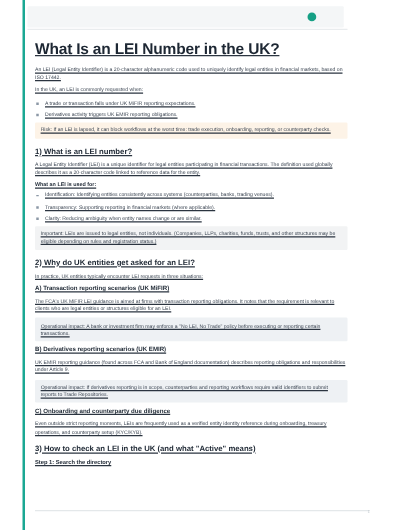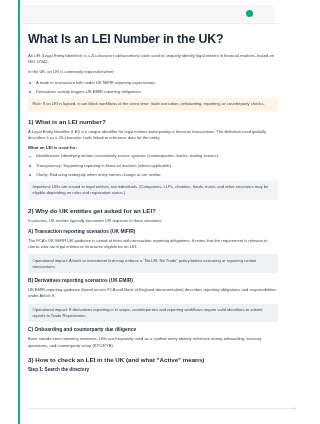--- a/index.html
+++ b/index.html
@@ -27,20 +27,21 @@
   }
 
   .page {
     position: absolute;
     left: 20px;
     top: 0;
     width: 280px;
     height: 424px;
     background: #ffffff;
     overflow: hidden;
+    text-decoration: underline;
   }
 
   
   .topbar {
     position: relative;
     margin: 5px 25px 0 2px;
     height: 17px;
     background: #f4f6f7;
     border-radius: 1px;
   }

